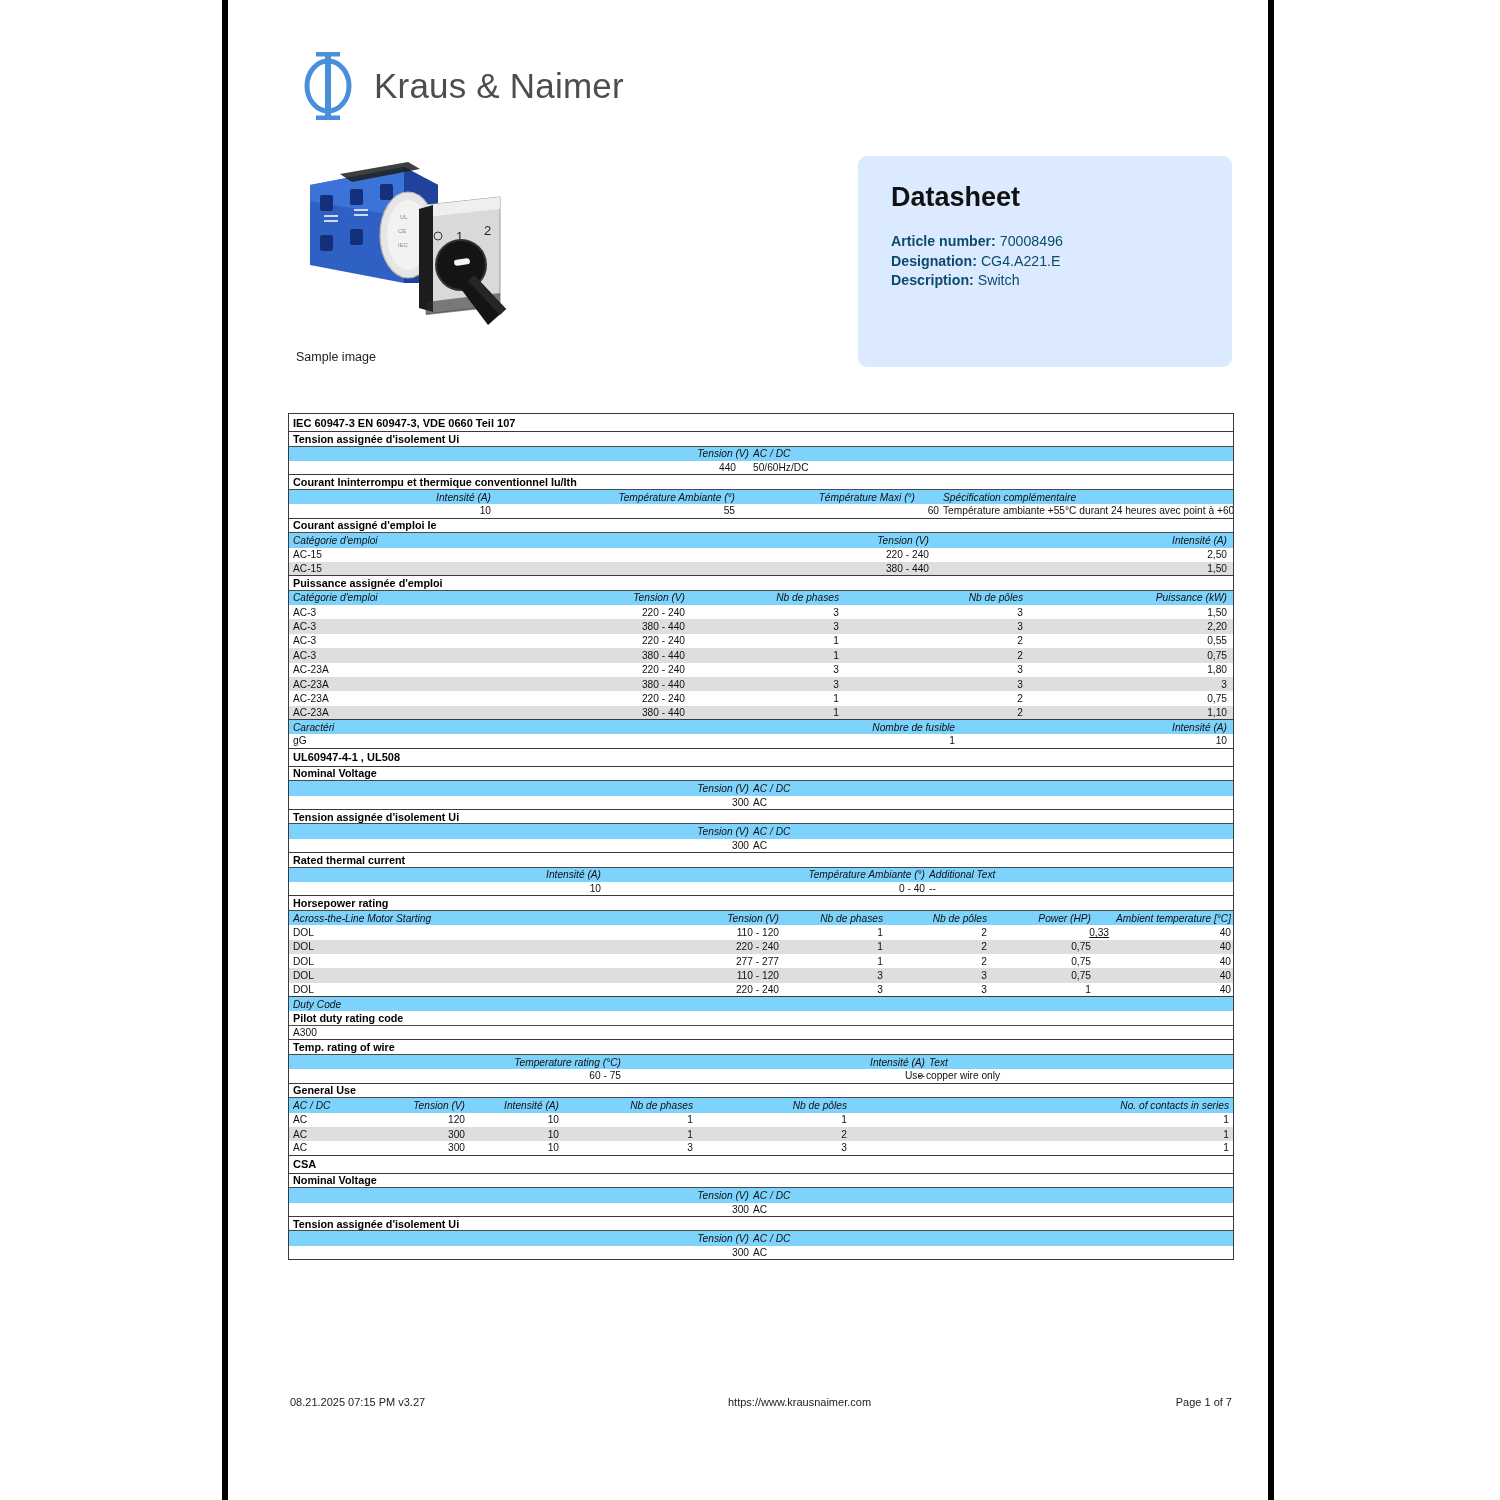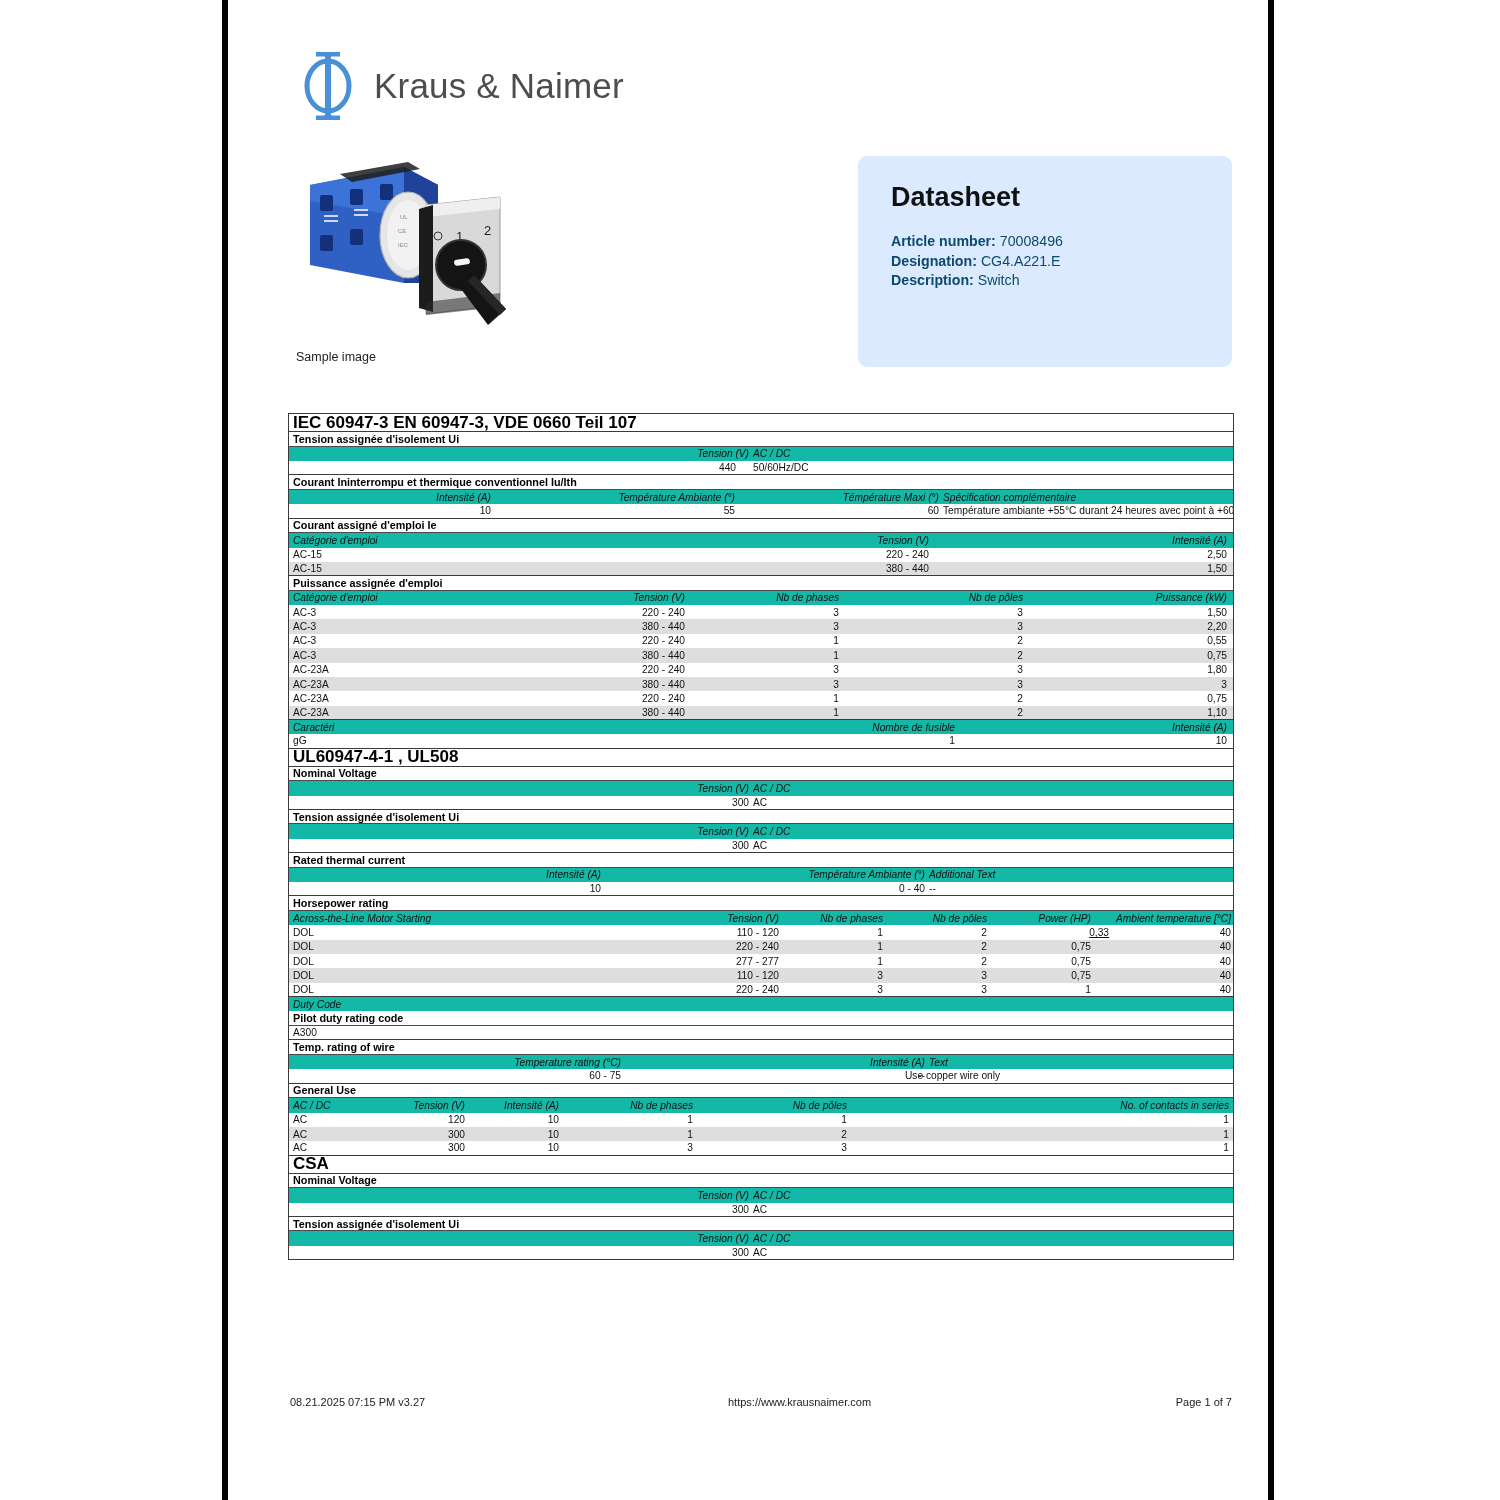--- a/index.html
+++ b/index.html
@@ -76,39 +76,39 @@
     white-space:nowrap;
   }
   .row.sec{
     height:18px;
     border-bottom:1.6px solid #3a3a3a;
   }
   .row.sub{
     height:14.6px;
     border-bottom:1.3px solid #4a4a4a;
   }
-  .row.hdr{ background:#14b8a6; border-bottom:none; }
+  .row.hdr{ background:#7dd3fc; border-bottom:none; }
   .row.alt{ background:#dedede; }
   .row.data{ border-bottom:none; }
   .row.lastdata{ border-bottom:1.6px solid #3a3a3a; }
 
   .cell{
     position:absolute; top:0;
     height:100%;
     display:flex; align-items:center;
     font-size:10.2px; color:#111;
     overflow:hidden;
   }
   .cell.r{ justify-content:flex-end; }
   .cell.l{ justify-content:flex-start; }
   .cell.it{ font-style:italic; }
   .sectext{
     position:absolute; left:4px; top:0; height:100%;
     display:flex; align-items:center;
-    font-size:17px; font-weight:bold; color:#000;
+    font-size:11px; font-weight:bold; color:#000;
   }
   .subtext{
     position:absolute; left:4px; top:0; height:100%;
     display:flex; align-items:center;
     font-size:10.8px; font-weight:bold; color:#000;
   }
 
   
   .footer{
     position:absolute; left:60px; top:1396px; width:946px;
@@ -220,21 +220,21 @@
         <div class="row lastdata">
           <div class="cell r" style="left: 287px; width: 160px;">440</div>
           <div class="cell l" style="left: 464px; width: 200px;">50/60Hz/DC</div>
         </div>
         <div class="row sub">
           <div class="subtext">Courant Ininterrompu et thermique conventionnel Iu/Ith</div>
         </div>
         <div class="row hdr">
           <div class="cell r it" style="left: 2px; width: 200px;">Intensité (A)</div>
           <div class="cell r it" style="left: 206px; width: 240px;">Température Ambiante (°)</div>
-          <div class="cell r it" style="left: 450px; width: 200px;">Témpérature Maxi (°)</div>
+          <div class="cell r it" style="left: 426px; width: 200px;">Témpérature Maxi (°)</div>
           <div class="cell l it" style="left: 654px; width: 290px;">Spécification complémentaire</div>
         </div>
         <div class="row lastdata">
           <div class="cell r" style="left: 2px; width: 200px;">10</div>
           <div class="cell r" style="left: 206px; width: 240px;">55</div>
           <div class="cell r" style="left: 450px; width: 200px;">60</div>
           <div class="cell l" style="left: 654px; width: 290px;">Température ambiante +55°C durant 24 heures avec point à +60°C</div>
         </div>
         <div class="row sub">
           <div class="subtext">Courant assigné d'emploi Ie</div>

